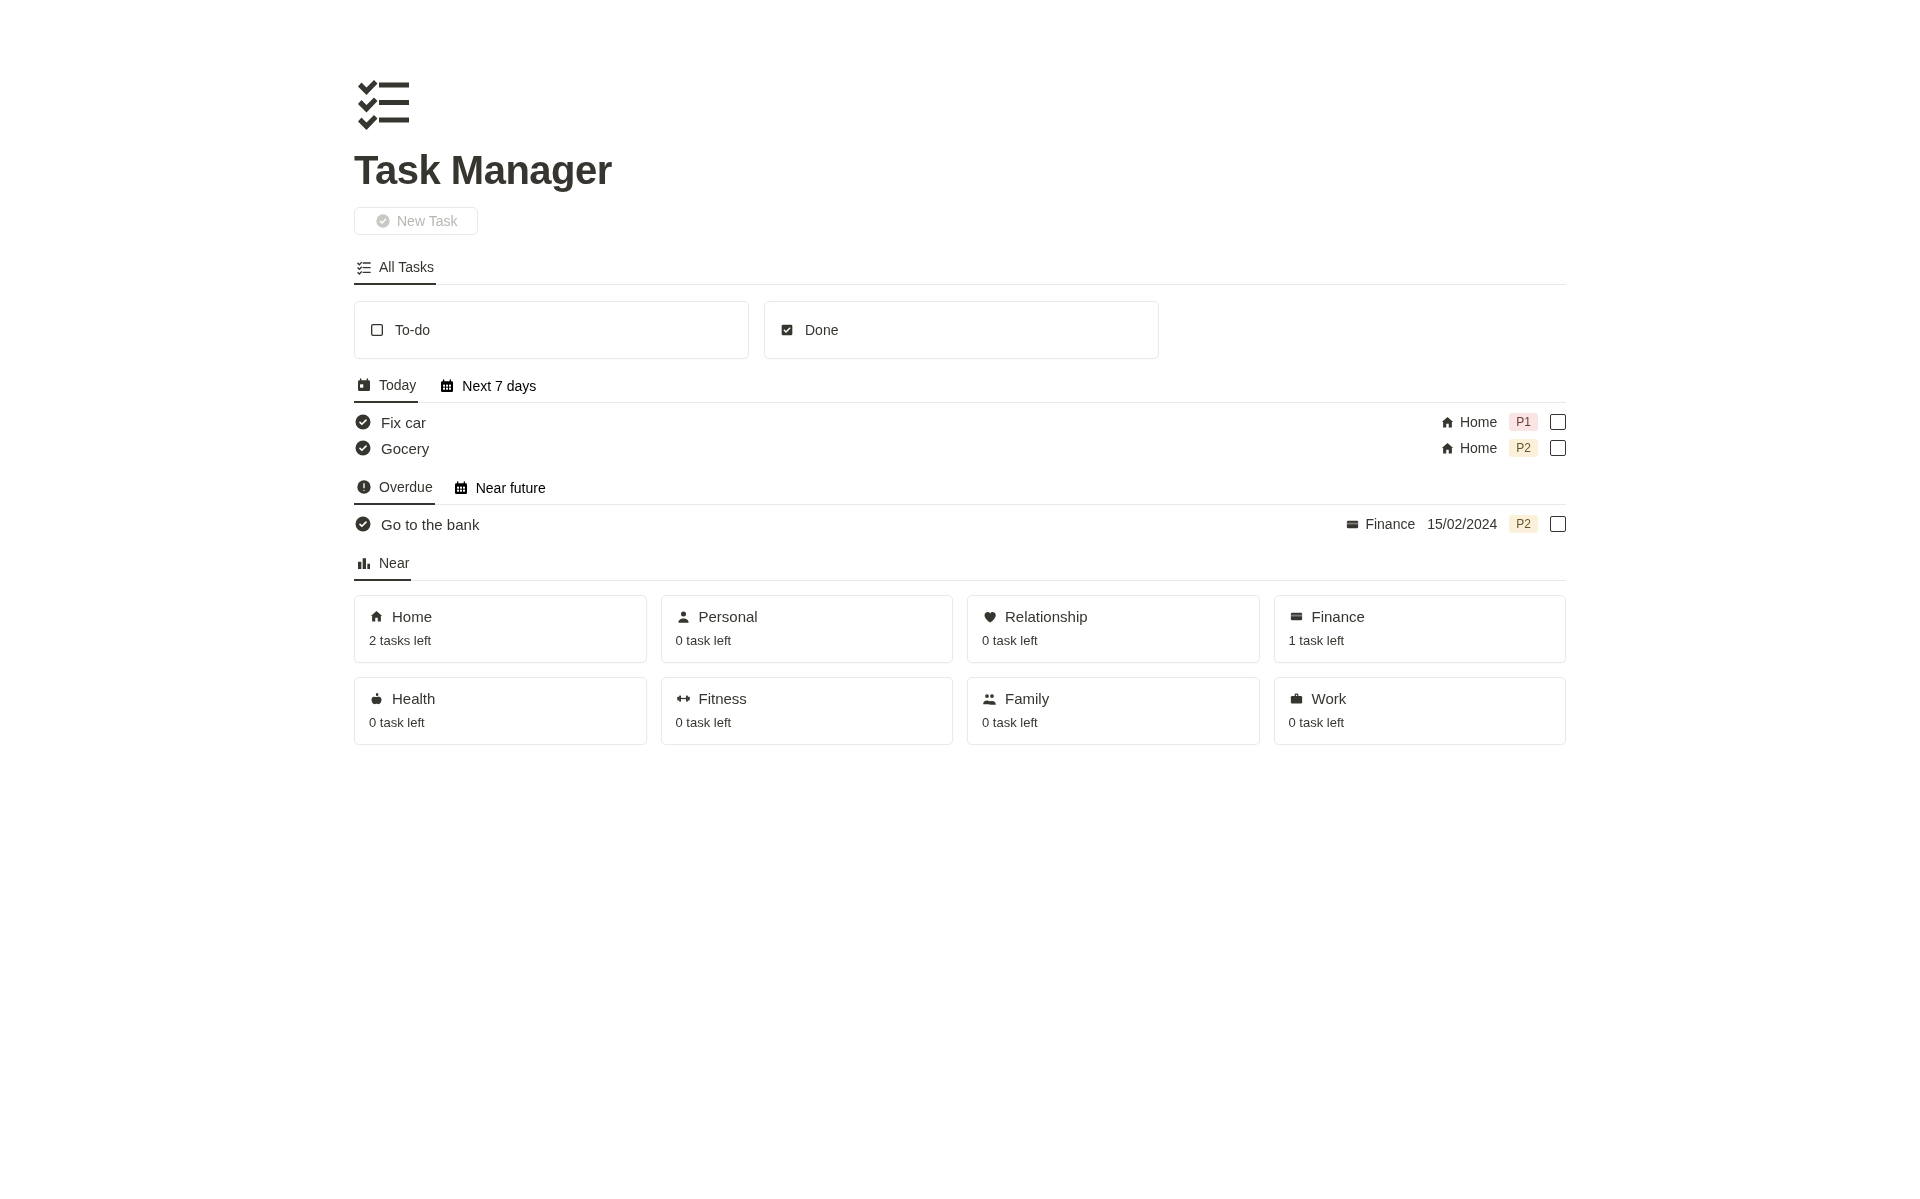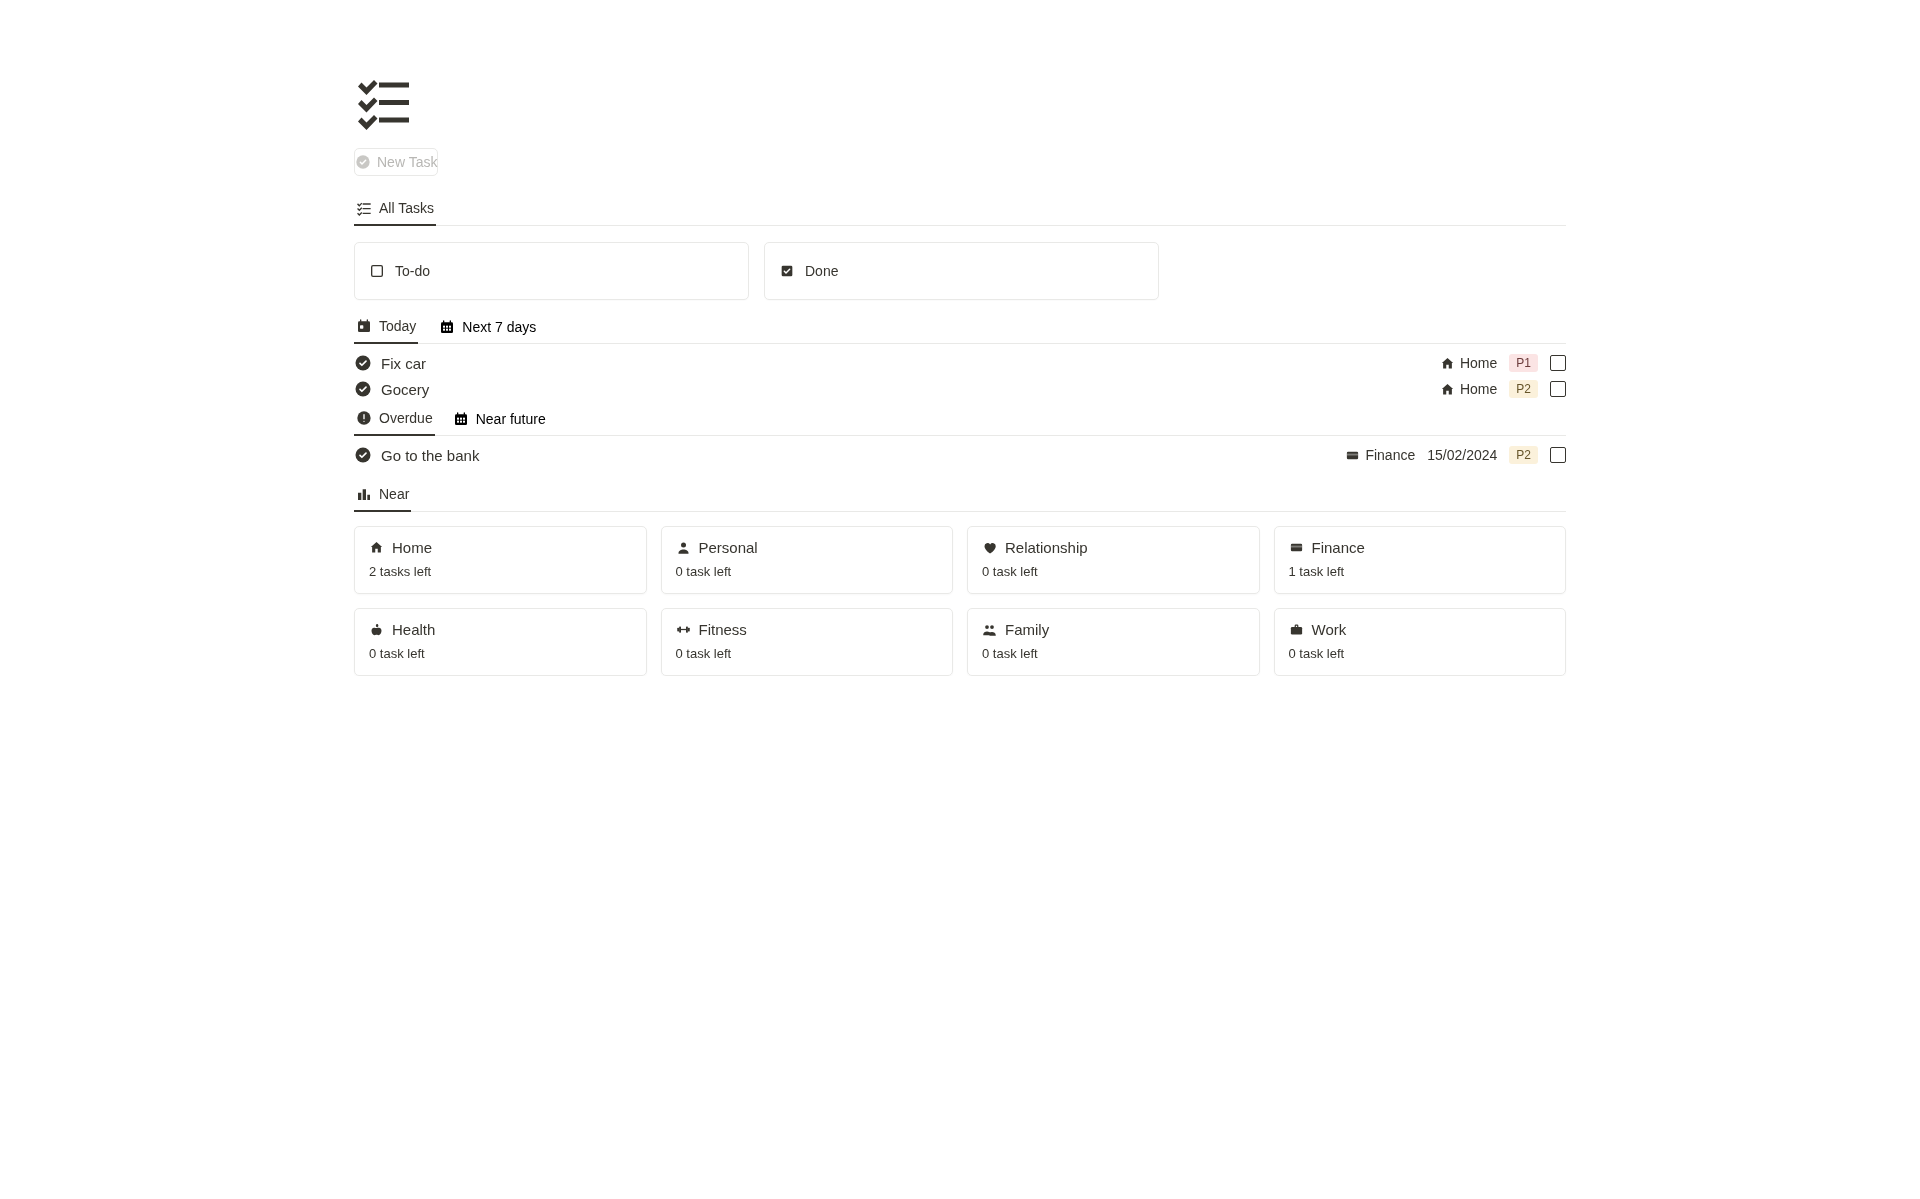--- a/index.html
+++ b/index.html
@@ -11,21 +11,21 @@
     margin: 0 auto;
     padding: 70px 0 0 0;
   }
   .page { padding: 0 90px; }
   .page-icon { font-size: 60px; line-height: 1; margin-bottom: 8px; color:#37352f; }
   .page-icon svg { width:60px; height:60px; }
   h1.title { font-size: 40px; font-weight: 700; margin-bottom: 14px; letter-spacing:-0.5px; }
   .new-task-btn {
     display: inline-flex; align-items: center; gap: 6px;
     border: 1px solid #e9e9e7; border-radius: 5px;
-    padding: 5px 0; font-size: 14px; color: #b8b7b4;
+    padding: 5px 20px; font-size: 14px; color: #b8b7b4;
     background:#fff;
   }
   .new-task-btn svg { width:16px; height:16px; }
   .tabs {
     display: flex; gap: 16px;
     border-bottom: 1px solid #e9e9e7;
     margin-top: 18px;
   }
   .tab {
     display: inline-flex; align-items: center; gap: 7px;
@@ -168,20 +168,21 @@
 </svg>
 
 <div class="page">
 
   <div class="page-icon">
     <svg viewBox="0 0 24 24">
         <use href="#i-checklist"></use>
       </svg>
   </div>
 
+  <h1 class="title">Task Manager</h1>
 
   <button class="new-task-btn">
     <svg style="color:#c9c8c5">
         <use href="#i-check-circle"></use>
       </svg>
     <span>New Task</span>
   </button>
 
   
   <div class="tabs">
@@ -259,21 +260,21 @@
             </svg>
         <span>Home</span>
       </span>
       <span class="priority-badge p2">P2</span>
       <span class="checkbox-empty"></span>
     </div>
       </div>
     </div>
 
   
-  <div class="tabs" style="margin-top:2px;">
+  <div class="tabs" style="margin-top:12px;">
     <div class="tab active">
       <svg>
           <use href="#i-exclaim"></use>
         </svg>
       <span>Overdue</span>
     </div>
     <div class="tab">
       <svg>
           <use href="#i-calendar-grid"></use>
         </svg>

